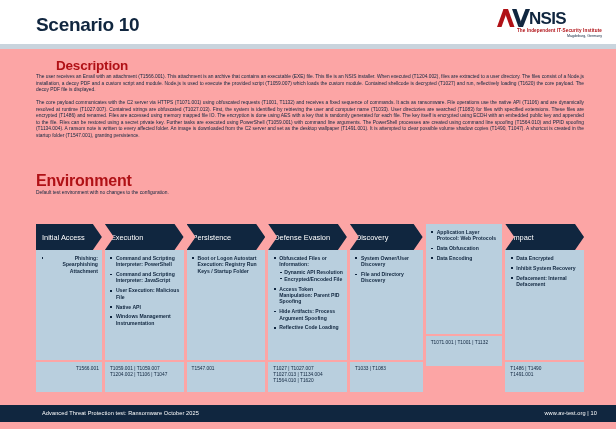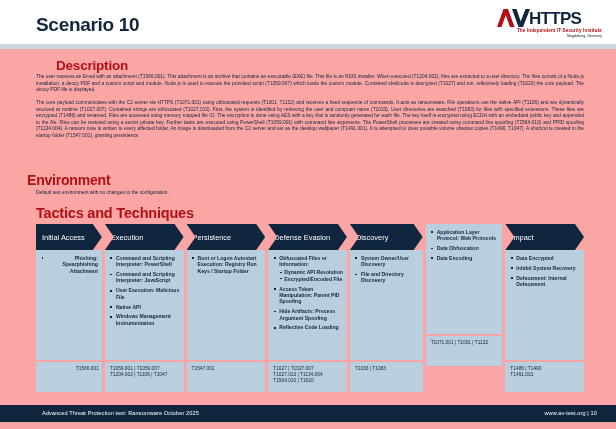--- a/index.html
+++ b/index.html
@@ -39,21 +39,21 @@
   }
   .logo-sub2 {
     font-size: 3.6px; color: #10263f; text-align: right; margin-top: 1px;
   }
 
   
   .sec-h {
     color: #b01116; font-weight: bold; letter-spacing: -0.2px;
   }
   .h-description { position: absolute; left: 36px; top: 58px; font-size: 13.5px; padding-left: 20px; }
-  .h-environment { position: absolute; left: 27px; top: 172px; font-size: 14px; text-align: center; }
+  .h-environment { position: absolute; left: 36px; top: 172px; font-size: 16px; text-align: center; }
   .h-tactics     { position: absolute; left: 36px; top: 205px; font-size: 14.5px; }
 
   
   .body-text {
     position: absolute; left: 36px; width: 548px;
     font-size: 4.85px; line-height: 6.6px; color: #10263f;
     text-align: justify;
   }
   .para1 { top: 74px; }
   .para2 { top: 100px; }
@@ -142,36 +142,35 @@
     <div class="scenario-title">Scenario 10</div>
 
     <div class="logo">
       <div class="logo-top">
         <svg class="logo-mark" viewBox="0 0 66 36">
           <polygon points="0,36 13,0 22,0 9,36" fill="#b01116"></polygon>
           <polygon points="13,0 22,0 35,36 26,36" fill="#b01116"></polygon>
           <polygon points="30,0 39,0 48,26 43,36" fill="#10263f"></polygon>
           <polygon points="57,0 66,0 52,36 43,36" fill="#10263f"></polygon>
         </svg>
-        <span class="logo-test">HTTPS</span>
+        <span class="logo-test">NSIS</span>
       </div>
       <div class="logo-sub1">The Independent IT-Security Institute</div>
       <div class="logo-sub2">Magdeburg, Germany</div>
     </div>
   </div>
   <div class="header-rule"></div>
 
   <div class="sec-h h-description">Description</div>
   <div class="body-text para1">The user receives an Email with an attachment (T1566.001). This attachment is an archive that contains an executable (EXE) file. This file is an NSIS installer. When executed (T1204.002), files are extracted to a user directory. The files consist of a Node.js installation, a decoy PDF and a custom script and module. Node.js is used to execute the provided script (T1059.007) which loads the custom module. Contained shellcode is decrypted (T1027) and run, reflectively loading (T1620) the core payload. The decoy PDF file is displayed.</div>
   <div class="body-text para2">The core payload communicates with the C2 server via HTTPS (T1071.001) using obfuscated requests (T1001, T1132) and receives a fixed sequence of commands. It acts as ransomware. File operations use the native API (T1106) and are dynamically resolved at runtime (T1027.007). Contained strings are obfuscated (T1027.013). First, the system is identified by retrieving the user and computer name (T1033). User directories are searched (T1083) for files with specified extensions. These files are encrypted (T1486) and renamed. Files are accessed using memory mapped file IO. The encryption is done using AES with a key that is randomly generated for each file. The key itself is encrypted using ECDH with an embedded public key and appended to the file. Files can be restored using a secret private key. Further tasks are executed using PowerShell (T1059.001) with command line arguments. The PowerShell processes are created using command line spoofing (T1564.010) and PPID spoofing (T1134.004).  A ransom note is written to every affected folder. An image is downloaded from the C2 server and set as the desktop wallpaper (T1491.001). It is attempted to clear possible volume shadow copies (T1490, T1047). A shortcut is created in the startup folder (T1547.001), granting persistence.</div>
 
   <div class="sec-h h-environment">Environment</div>
   <div class="env-text">Default test environment with no changes to the configuration.</div>
 
-  <div class="sec-h h-tactics">Tactics and Techniques</div>
 
   <div class="table">
     <div class="cols" id="tactics-cols">
         <div class="col col-0">
           <div class="col-head">Initial Access</div>
           <div class="col-body">
             <ul class="items">
               <li><span>Phishing: Spearphishing Attachment</span></li>
             </ul>
           </div>

